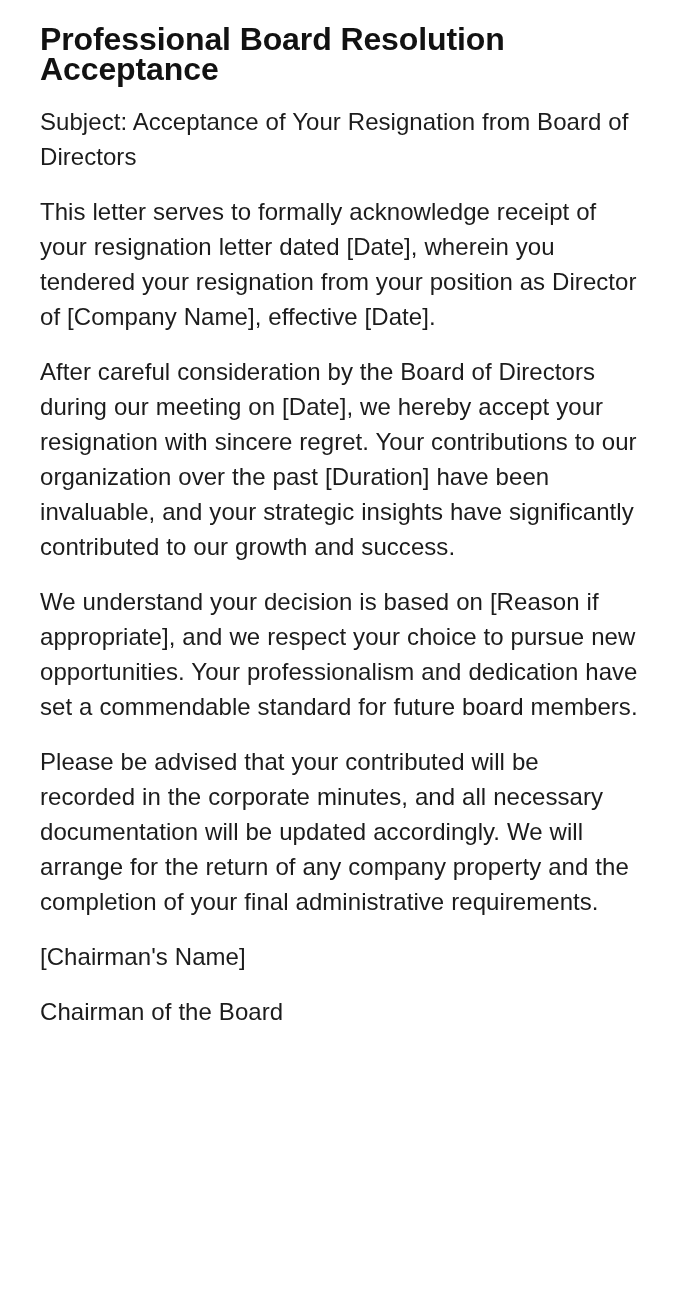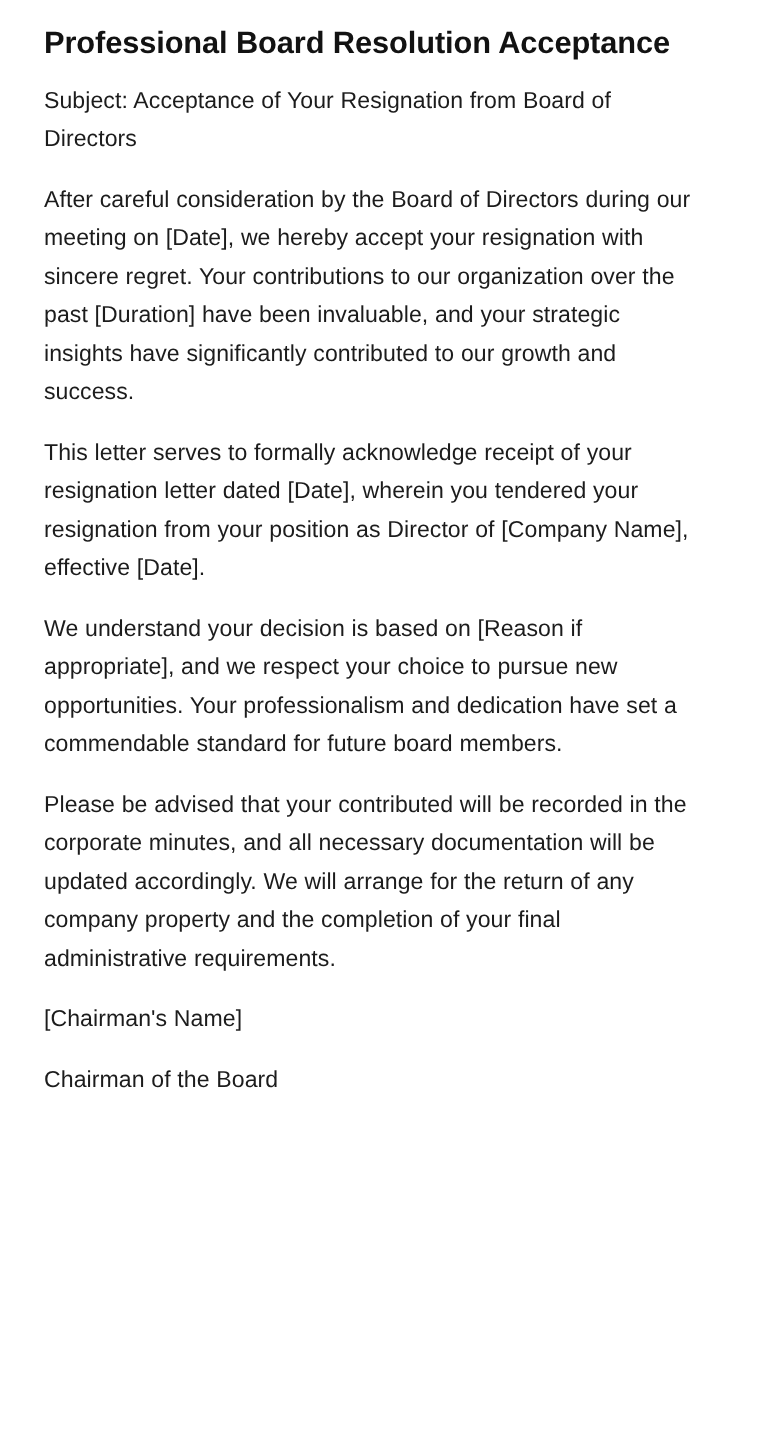--- a/index.html
+++ b/index.html
@@ -19,35 +19,35 @@
 
   .page {
     width: 700px;
     min-height: 1299px;
     box-sizing: border-box;
     padding: 24px 40px 40px 40px;
     background: #ffffff;
   }
 
   .doc-title {
-    font-size: 28px;
+    font-size: 32px;
     font-weight: 700;
     line-height: 30px;
     letter-spacing: -0.1px;
     margin: 0 0 20px 0;
     color: #121212;
     font-stretch: condensed;
   }
 
   .doc-body {
     width: 600px;
   }
 
   .para {
-    font-size: 21px;
+    font-size: 24px;
     line-height: 35px;
     margin: 0 0 20px 0;
     color: #1c1c1c;
     font-weight: 400;
     letter-spacing: 0.05px;
     word-spacing: 0.2px;
   }
 
   .para:last-child {
     margin-bottom: 0;
@@ -63,23 +63,23 @@
 
 <div class="page">
 
   <h1 class="doc-title">Professional Board Resolution Acceptance</h1>
 
   <div class="doc-body">
 
     <p class="para">Subject: Acceptance of Your Resignation from Board of Directors</p>
 
 
+    <p class="para">This letter serves to formally acknowledge receipt of your resignation letter dated [Date], wherein you tendered your resignation from your position as Director of [Company Name], effective [Date].</p>
+
     <p class="para">After careful consideration by the Board of Directors during our meeting on [Date], we hereby accept your resignation with sincere regret. Your contributions to our organization over the past [Duration] have been invaluable, and your strategic insights have significantly contributed to our growth and success.</p>
-
-    <p class="para">This letter serves to formally acknowledge receipt of your resignation letter dated [Date], wherein you tendered your resignation from your position as Director of [Company Name], effective [Date].</p>
 
     <p class="para">We understand your decision is based on [Reason if appropriate], and we respect your choice to pursue new opportunities. Your professionalism and dedication have set a commendable standard for future board members.</p>
 
     <p class="para">Please be advised that your contributed will be recorded in the corporate minutes, and all necessary documentation will be updated accordingly. We will arrange for the return of any company property and the completion of your final administrative requirements.</p>
 
 
 
     <p class="para short">[Chairman's Name]</p>
 
     <p class="para short">Chairman of the Board</p>

